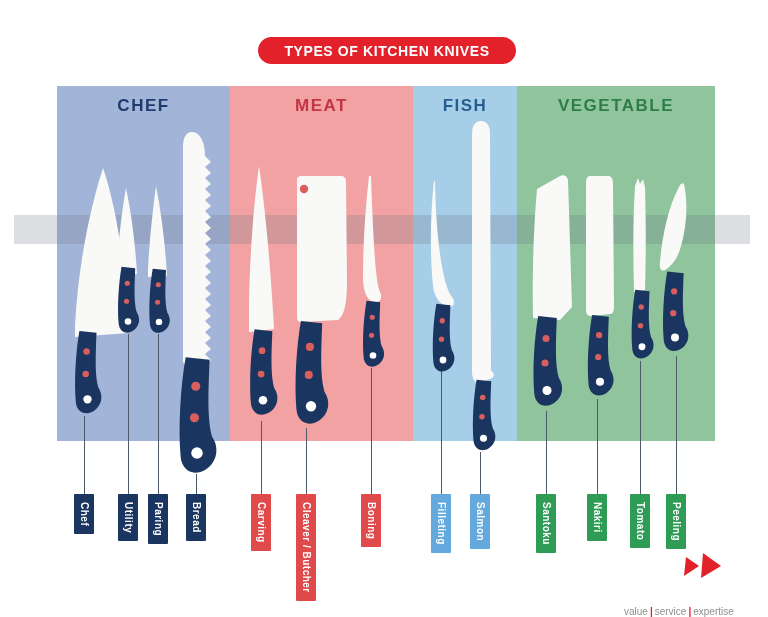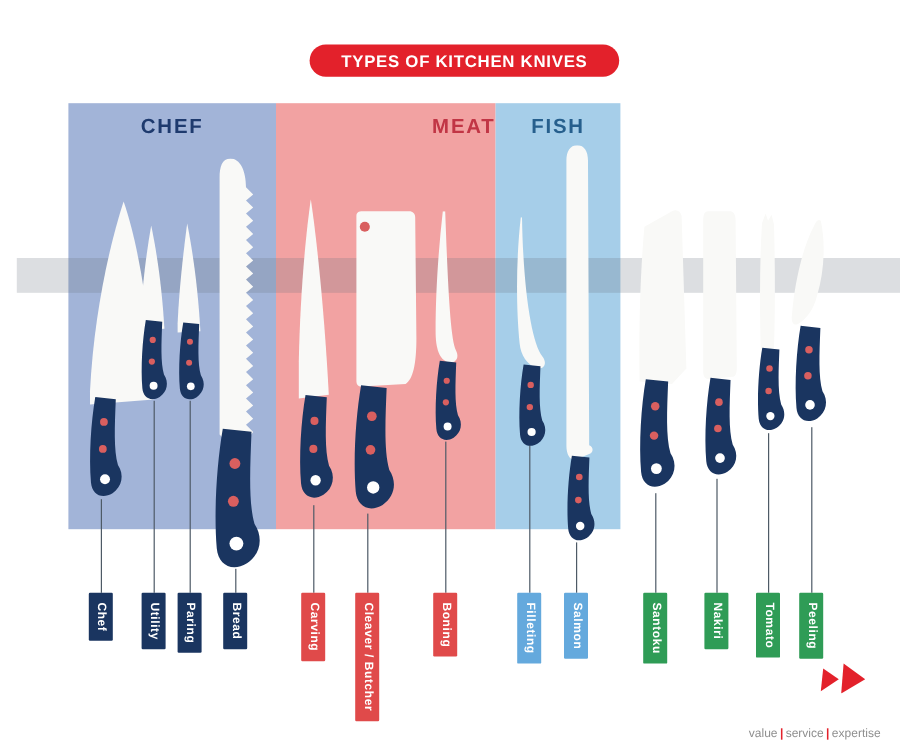--- a/index.html
+++ b/index.html
@@ -10,21 +10,21 @@
   .title-pill { position:absolute; left:258px; top:21px; width:258px; height:27px;
     background:#e3212b; border-radius:14px; color:#fff; font-weight:bold; font-size:14px;
     letter-spacing:.6px; display:flex; align-items:center; justify-content:center; z-index:6; }
 
   .section { position:absolute; top:70px; height:355px; z-index:1; }
   .section-header { position:absolute; top:10px; left:0; right:0; text-align:center;
     font-size:17px; font-weight:bold; letter-spacing:1.5px; }
   #sec-chef { left:57px; width:173px; background:#a2b4d8; }
   #sec-chef .section-header { color:#1e3a6e; }
   #sec-meat { left:230px; width:183px; background:#f2a2a2; }
-  #sec-meat .section-header { color:#c13545;text-align:right; }
+  #sec-meat .section-header { color:#c13545; }
   #sec-fish { left:413px; width:104px; background:#a6cee9; }
   #sec-fish .section-header { color:#265f8d; }
   #sec-veg  { left:517px; width:198px; background:#8fc49d; }
   #sec-veg .section-header { color:#2e7d49; }
 
   .gray-band { position:absolute; left:14px; top:199px; width:736px; height:29px;
     background:rgba(108,116,130,0.24); z-index:2; }
 
   .knife { position:absolute; z-index:4; }
   .conn { position:absolute; width:1px; background:#4e5a66; z-index:3; }
@@ -67,20 +67,23 @@
   <div class="title-pill">TYPES OF KITCHEN KNIVES</div>
 
   <div class="section" id="sec-chef">
     <div class="section-header">CHEF</div>
   </div>
   <div class="section" id="sec-meat">
     <div class="section-header">MEAT</div>
   </div>
   <div class="section" id="sec-fish">
     <div class="section-header">FISH</div>
+  </div>
+  <div class="section" id="sec-veg">
+    <div class="section-header">VEGETABLE</div>
   </div>
 
   <div class="gray-band"></div>
 
   <div class="conn" style="left:84px;top:400px;height:78px"></div>
   <div class="conn" style="left:128px;top:318px;height:160px"></div>
   <div class="conn" style="left:158px;top:318px;height:160px"></div>
   <div class="conn" style="left:196px;top:458px;height:20px"></div>
   <div class="conn" style="left:261px;top:405px;height:73px"></div>
   <div class="conn" style="left:306px;top:412px;height:66px"></div>

